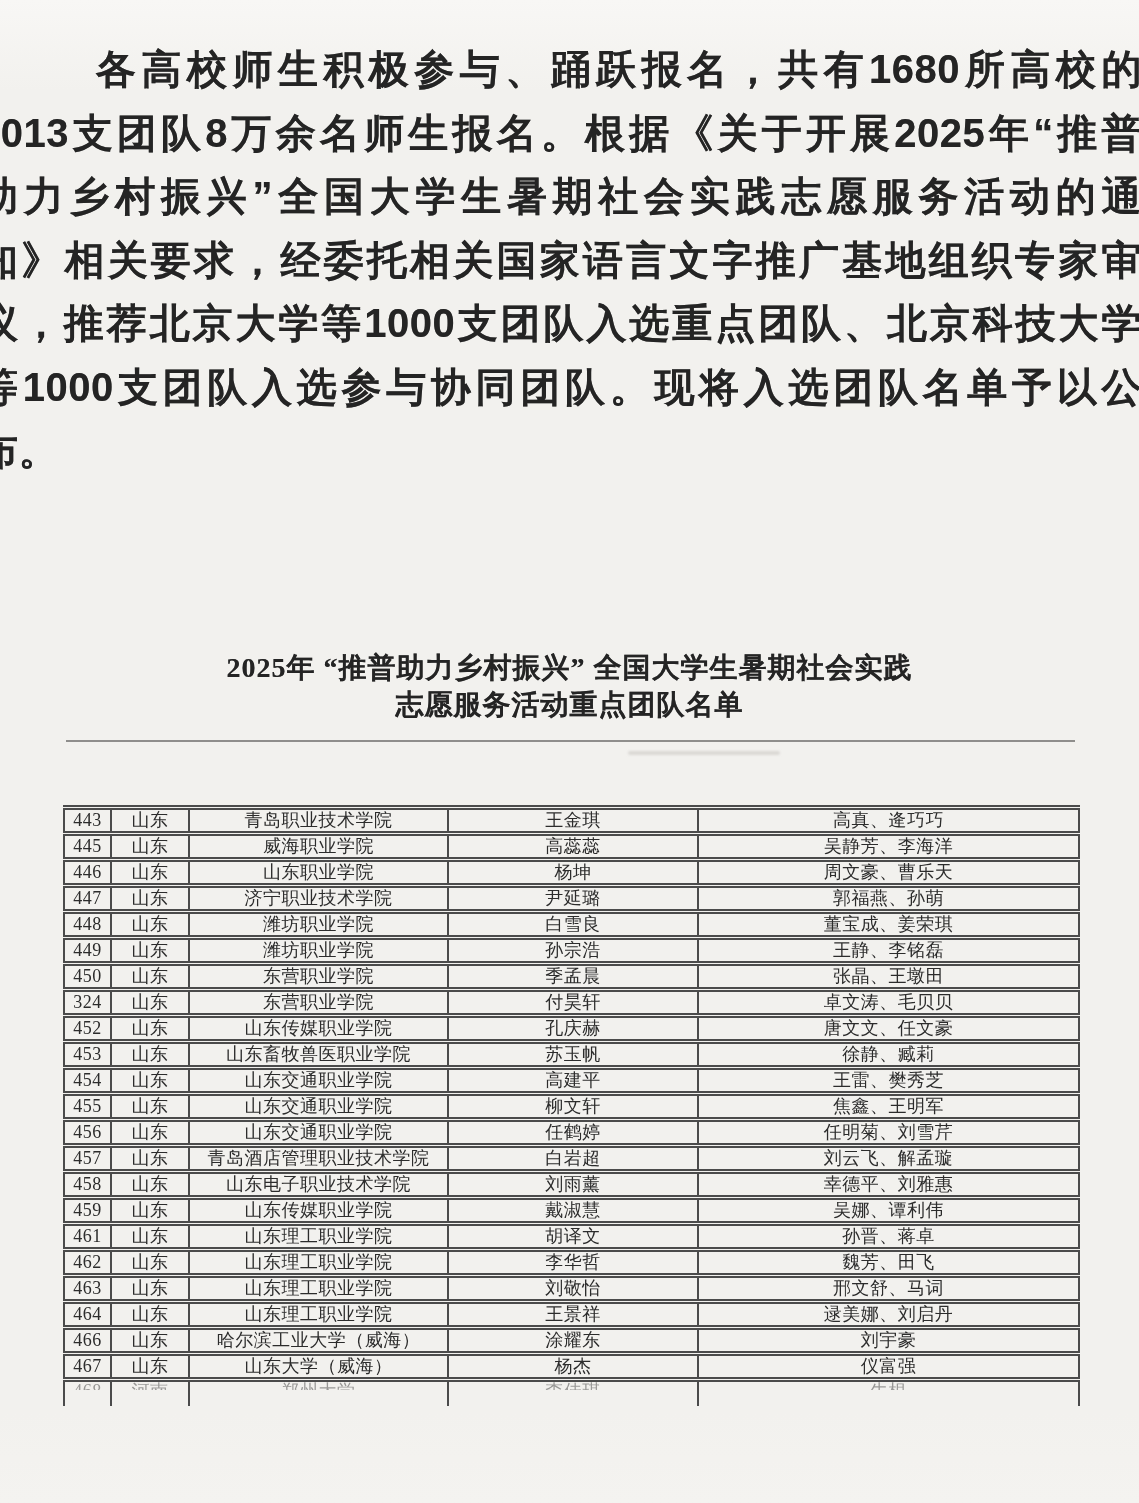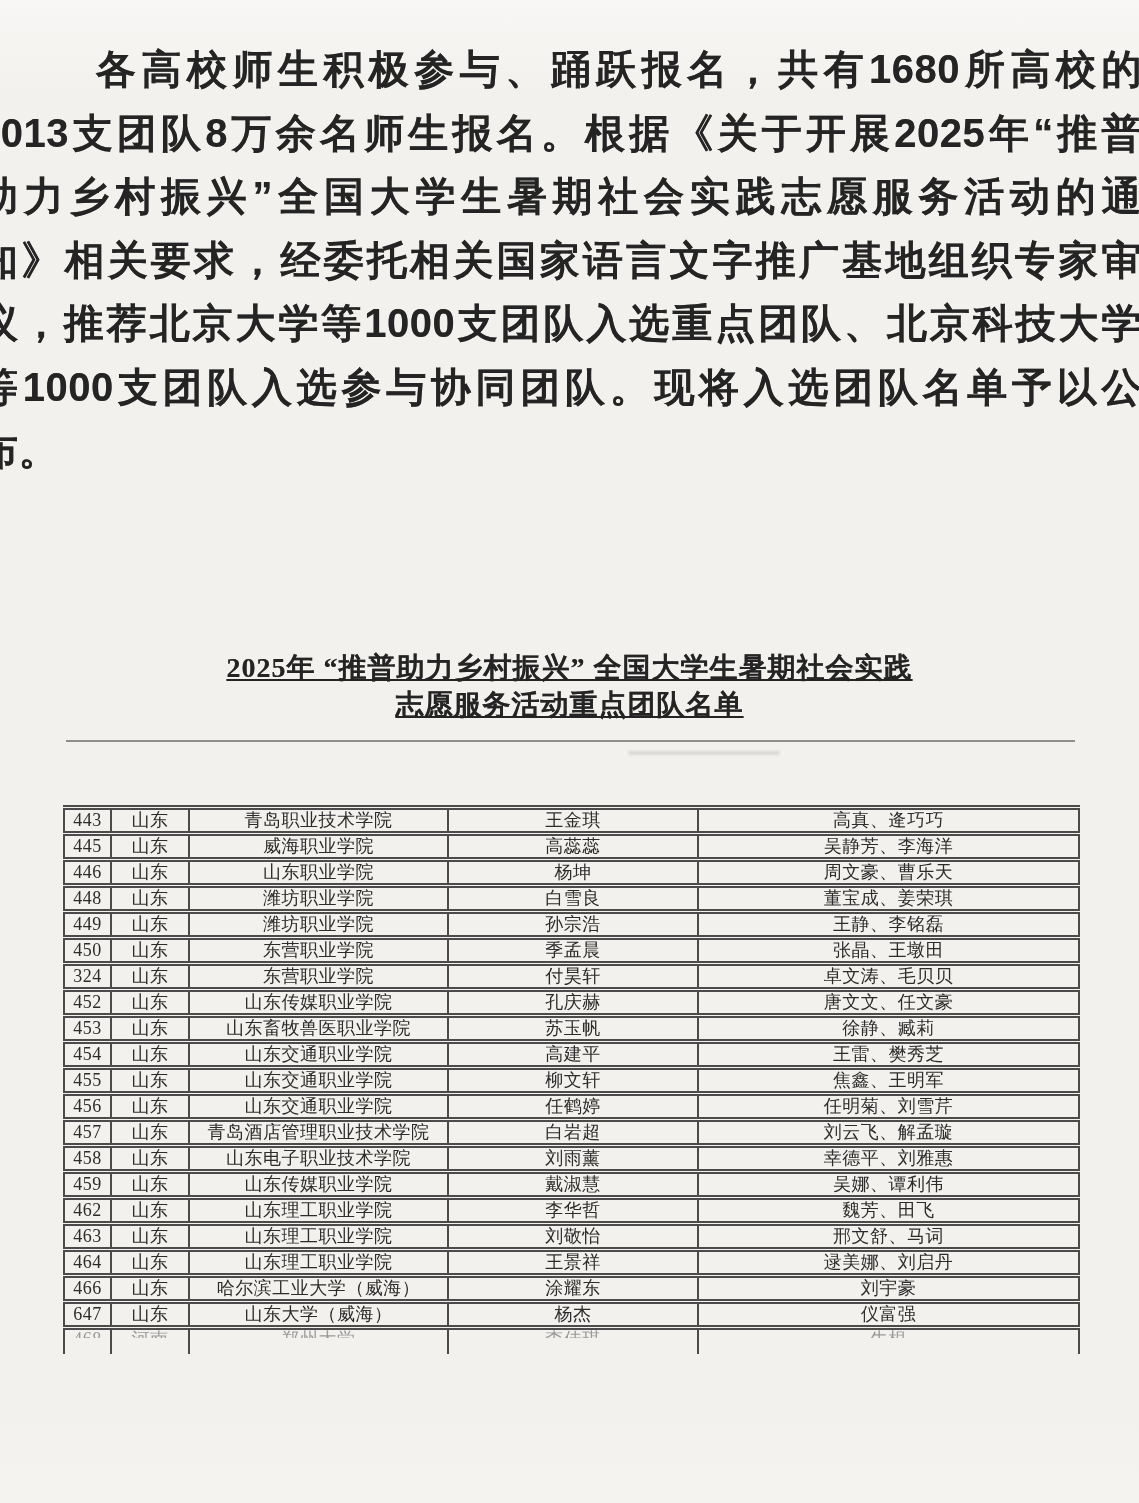--- a/index.html
+++ b/index.html
@@ -42,21 +42,20 @@
   .para-line.indent { padding-left: 118px; }
   .para-line.no-justify { text-align: left; text-align-last: left; }
   
   .title {
     position: absolute;
     top: 649px;
     left: 0;
     width: 1139px;
     text-align: center;
     color: var(--title-text);
-    text-decoration: underline;
   }
   .title-line {
     font-family: "Liberation Serif", serif;
     font-weight: 700;
     font-size: 28px;
     line-height: 37px;
     letter-spacing: 1px;
     text-shadow: 0 0 0.5px rgba(30,30,30,0.6);
   }
   
@@ -184,20 +183,37 @@
           </td>
           <td>
             <div class="cell">杨坤</div>
           </td>
           <td>
             <div class="cell">周文豪、曹乐天</div>
           </td>
         </tr>
         <tr class="row">
           <td>
+            <div class="cell">447</div>
+          </td>
+          <td>
+            <div class="cell">山东</div>
+          </td>
+          <td>
+            <div class="cell">济宁职业技术学院</div>
+          </td>
+          <td>
+            <div class="cell">尹延璐</div>
+          </td>
+          <td>
+            <div class="cell">郭福燕、孙萌</div>
+          </td>
+        </tr>
+        <tr class="row">
+          <td>
             <div class="cell">448</div>
           </td>
           <td>
             <div class="cell">山东</div>
           </td>
           <td>
             <div class="cell">潍坊职业学院</div>
           </td>
           <td>
             <div class="cell">白雪良</div>
@@ -388,20 +404,37 @@
           </td>
           <td>
             <div class="cell">戴淑慧</div>
           </td>
           <td>
             <div class="cell">吴娜、谭利伟</div>
           </td>
         </tr>
         <tr class="row">
           <td>
+            <div class="cell">461</div>
+          </td>
+          <td>
+            <div class="cell">山东</div>
+          </td>
+          <td>
+            <div class="cell">山东理工职业学院</div>
+          </td>
+          <td>
+            <div class="cell">胡译文</div>
+          </td>
+          <td>
+            <div class="cell">孙晋、蒋卓</div>
+          </td>
+        </tr>
+        <tr class="row">
+          <td>
             <div class="cell">462</div>
           </td>
           <td>
             <div class="cell">山东</div>
           </td>
           <td>
             <div class="cell">山东理工职业学院</div>
           </td>
           <td>
             <div class="cell">李华哲</div>
@@ -456,21 +489,21 @@
           </td>
           <td>
             <div class="cell">涂耀东</div>
           </td>
           <td>
             <div class="cell">刘宇豪</div>
           </td>
         </tr>
         <tr class="row">
           <td>
-            <div class="cell">647</div>
+            <div class="cell">467</div>
           </td>
           <td>
             <div class="cell">山东</div>
           </td>
           <td>
             <div class="cell">山东大学（威海）</div>
           </td>
           <td>
             <div class="cell">杨杰</div>
           </td>

